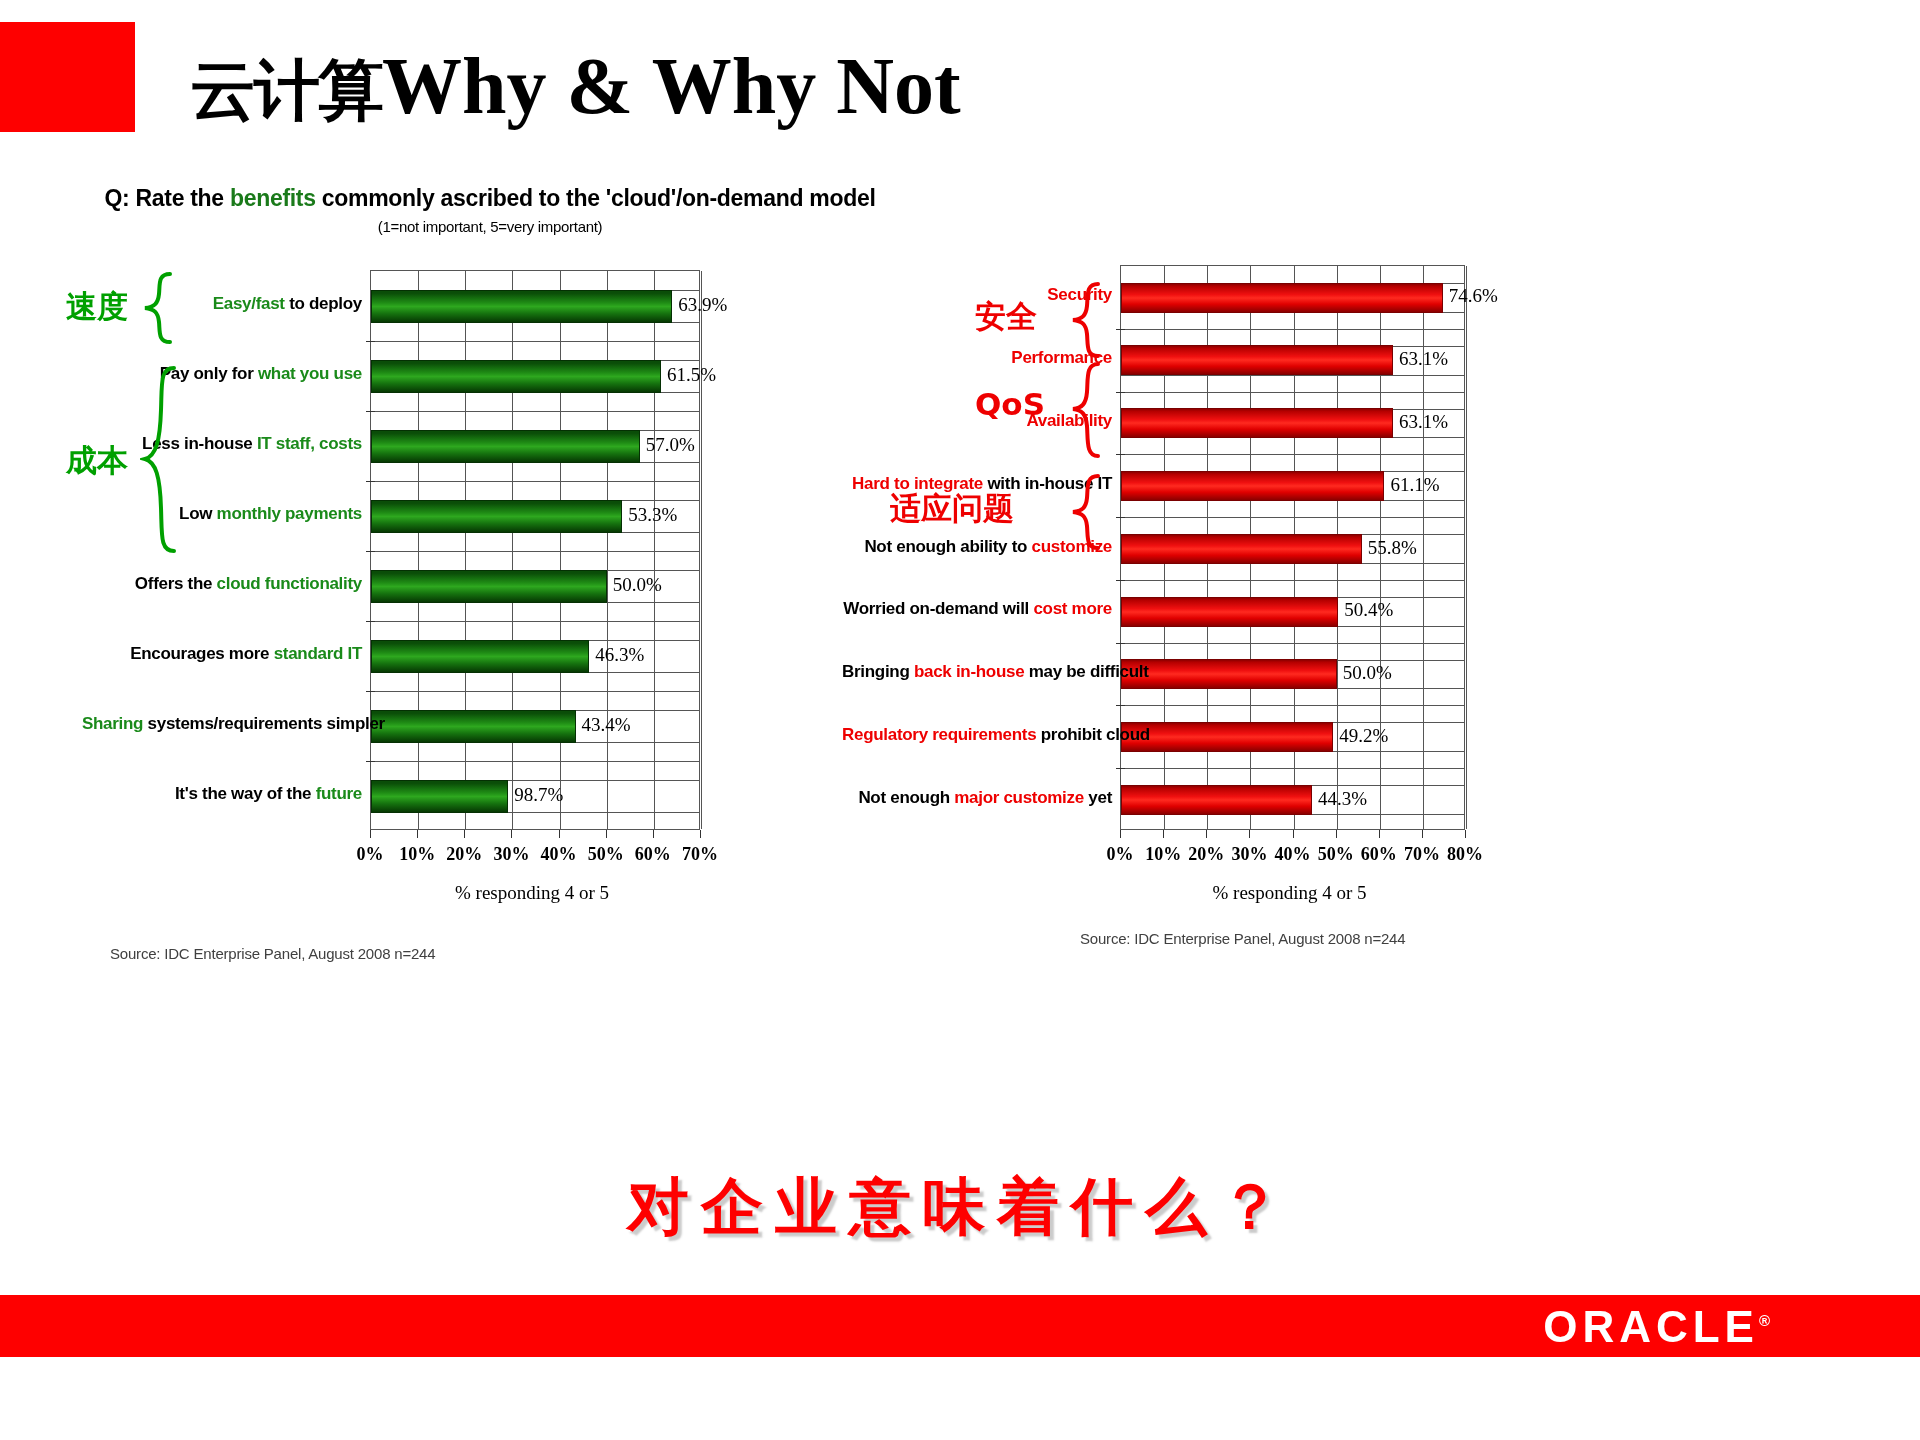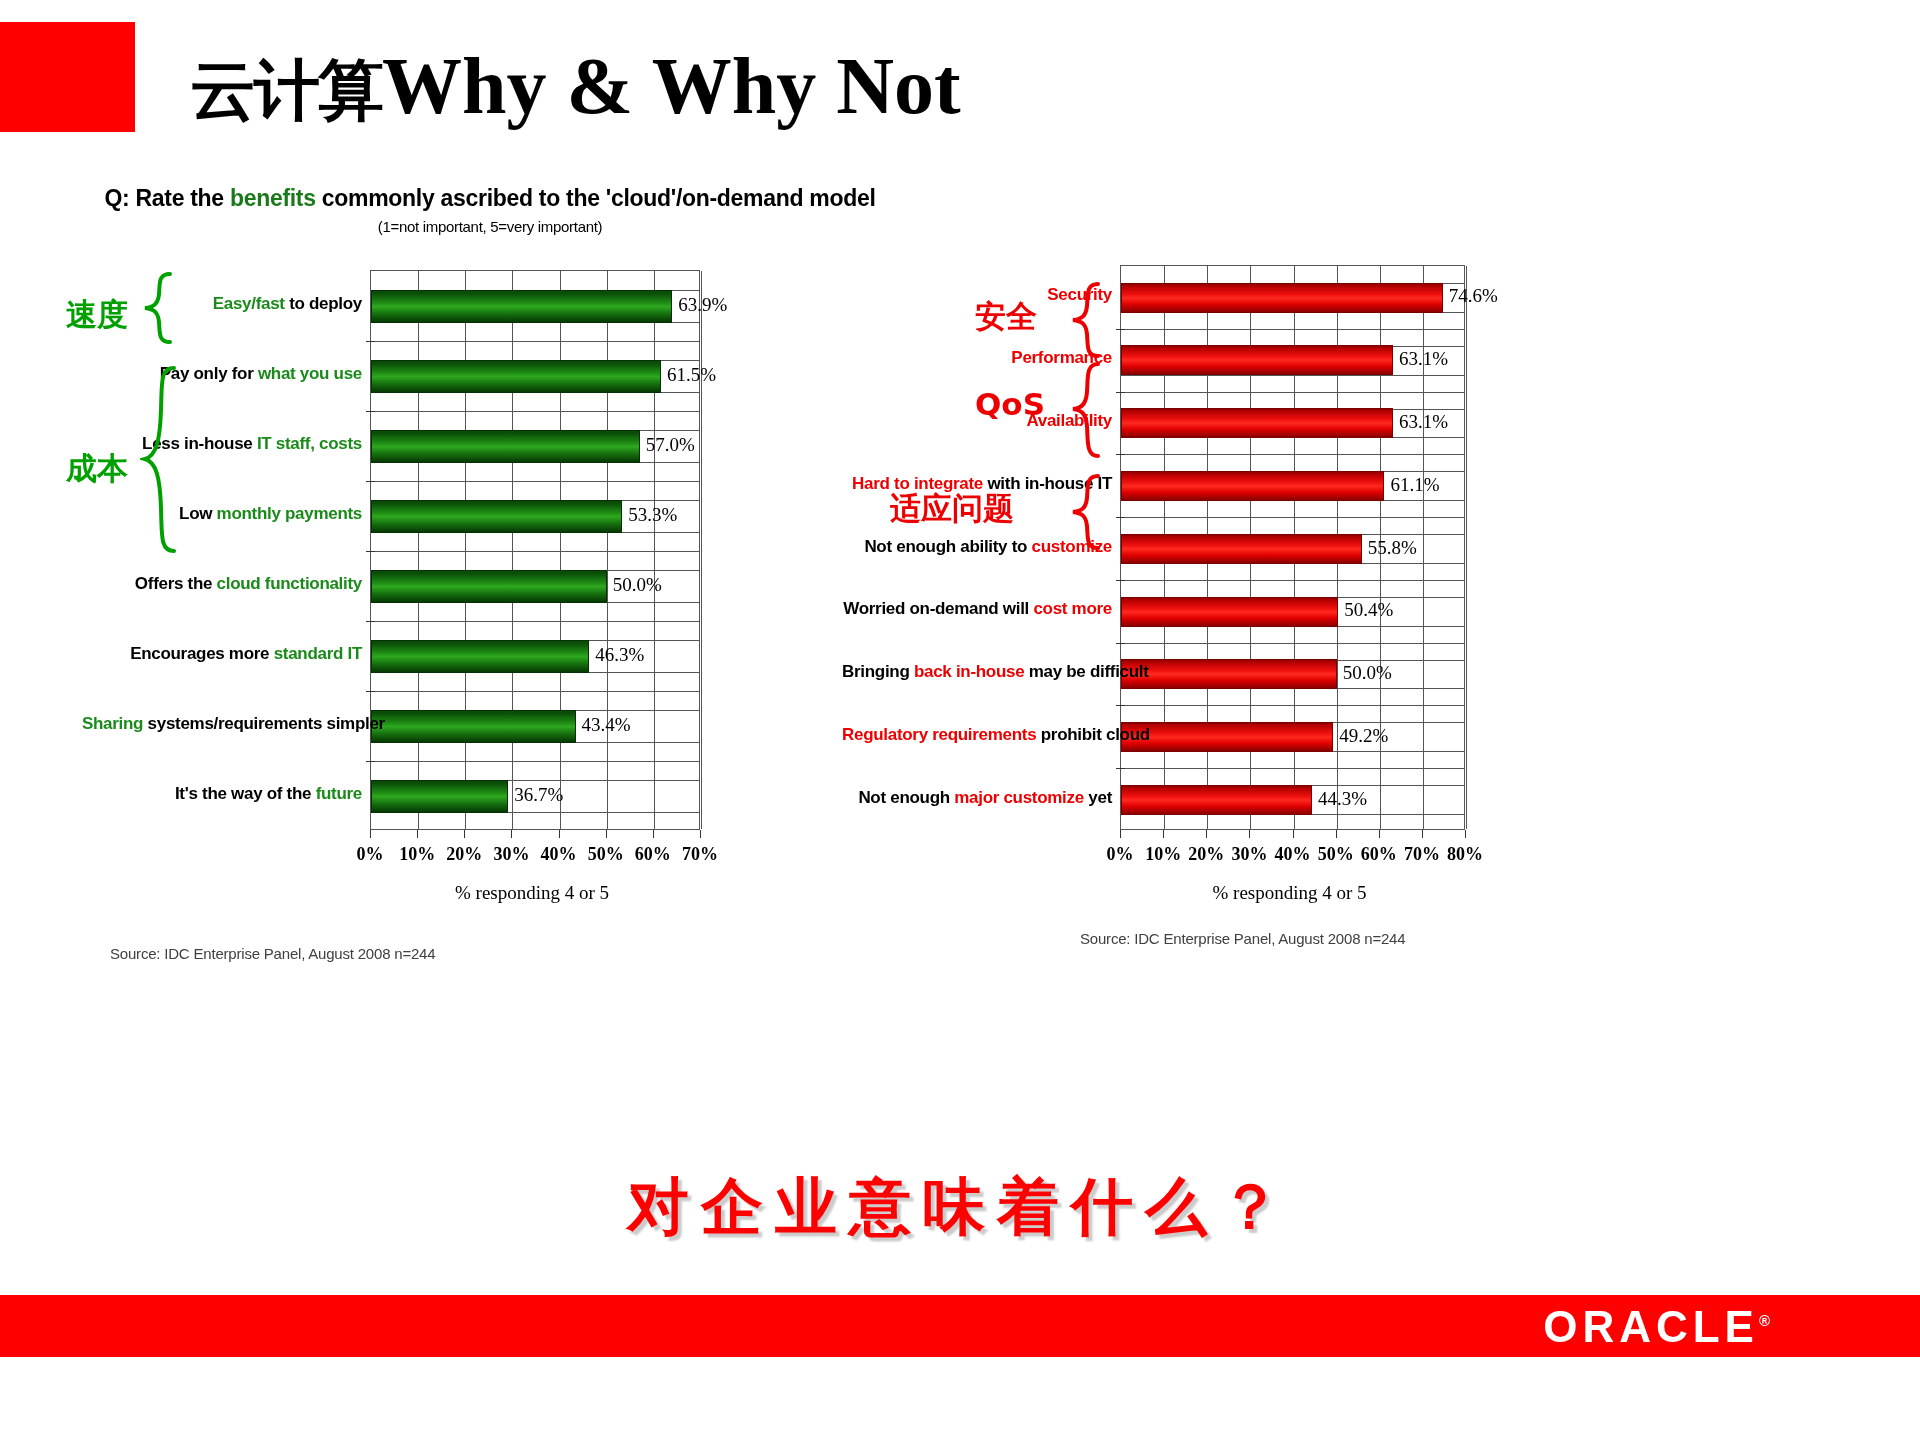--- a/index.html
+++ b/index.html
@@ -35,21 +35,21 @@
 
   
   .brace{
     position:absolute;font-size:0;line-height:0;
   }
   .brace svg{display:block;}
   .ann-label{
     position:absolute;font-family:"DejaVu Sans",sans-serif;font-weight:bold;
     font-size:31px;white-space:nowrap;
   }
-  .ann-green{color:#00a000;margin-top:8px;}
+  .ann-green{color:#00a000;}
   .ann-red{color:#ee0000;}
 
   
   .chart{position:absolute;}
   .plot{
     position:absolute;border:1px solid #555;box-sizing:border-box;background:#fff;
   }
   .vline{position:absolute;top:0;bottom:0;width:1px;background:#555;}
   .hline{position:absolute;left:0;right:0;height:1px;background:#555;}
   .bar{
@@ -160,21 +160,21 @@
           <div class="bar-val" style="left: 224.271px; top: 373px;">46.3%</div>
           <div class="tickmark" style="left: -5px; top: 420px;"></div>
           <div class="hline" style="top: 439px;"></div>
           <div class="hline" style="top: 471px;"></div>
           <div class="bar green" style="left: 0px; top: 439px; height: 33px; width: 204.6px;"></div>
           <div class="bar-val" style="left: 210.6px; top: 443px;">43.4%</div>
           <div class="tickmark" style="left: -5px; top: 490px;"></div>
           <div class="hline" style="top: 509px;"></div>
           <div class="hline" style="top: 541px;"></div>
           <div class="bar green" style="left: 0px; top: 509px; height: 33px; width: 137.186px;"></div>
-          <div class="bar-val" style="left: 143.186px; top: 513px;">36.7%</div>
+          <div class="bar-val" style="left: 143.186px; top: 513px;">98.7%</div>
         </div>
         <div class="cat-label" style="width: 280px; left: -288px; top: 24px;"><span class="g">Easy/fast</span><span class=""> to deploy</span></div>
         <div class="cat-label" style="width: 280px; left: -288px; top: 94px;"><span class="">Pay only for </span><span class="g">what you use</span></div>
         <div class="cat-label" style="width: 280px; left: -288px; top: 164px;"><span class="">Less in-house </span><span class="g">IT staff, costs</span></div>
         <div class="cat-label" style="width: 280px; left: -288px; top: 234px;"><span class="">Low </span><span class="g">monthly payments</span></div>
         <div class="cat-label" style="width: 280px; left: -288px; top: 304px;"><span class="">Offers the </span><span class="g">cloud functionality</span></div>
         <div class="cat-label" style="width: 280px; left: -288px; top: 374px;"><span class="">Encourages more </span><span class="g">standard IT</span></div>
         <div class="cat-label" style="width: 280px; left: -288px; top: 444px;"><span class="g">Sharing</span><span class=""> systems/requirements simpler</span></div>
         <div class="cat-label" style="width: 280px; left: -288px; top: 514px;"><span class="">It's the way of the </span><span class="g">future</span></div>
         <div class="tick-lbl" style="left: -25px; width: 50px; top: 574px;">0%</div>

